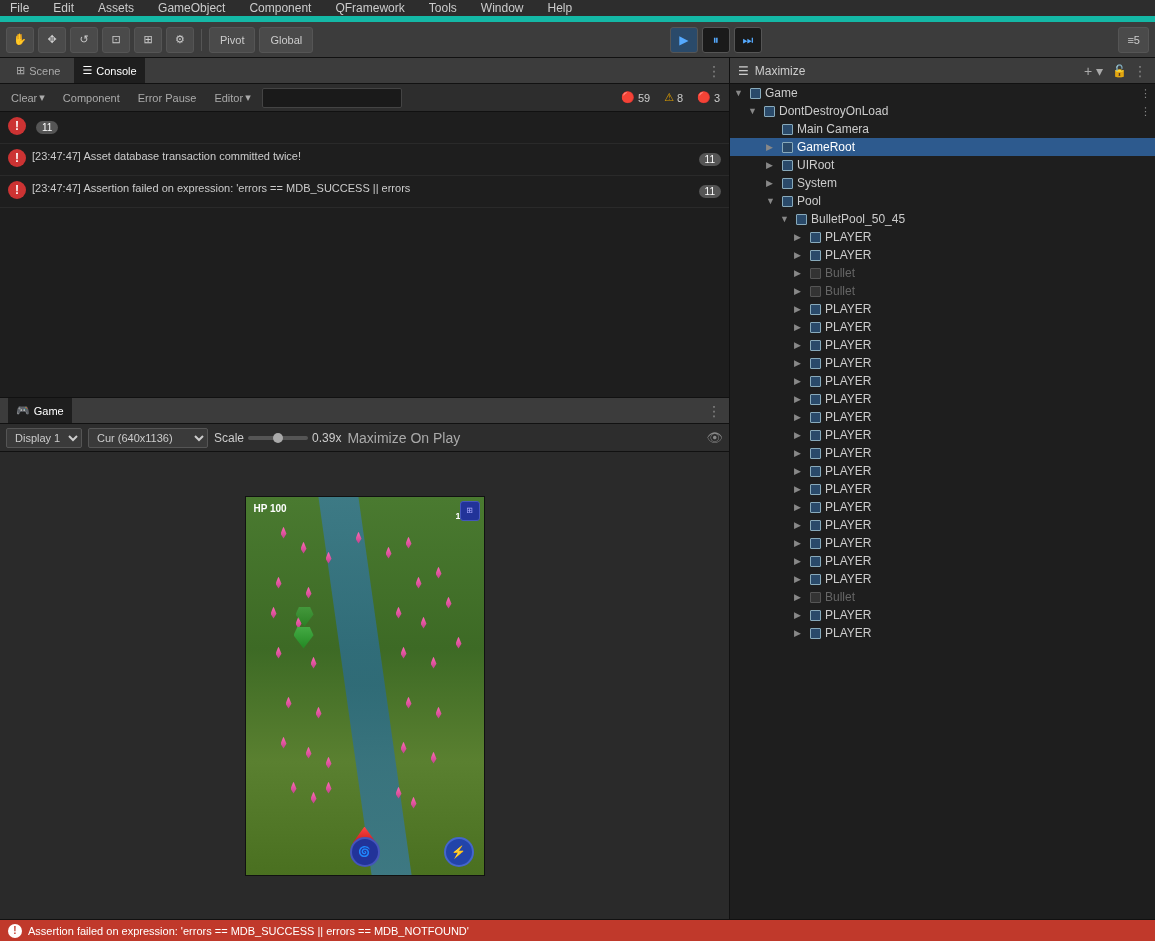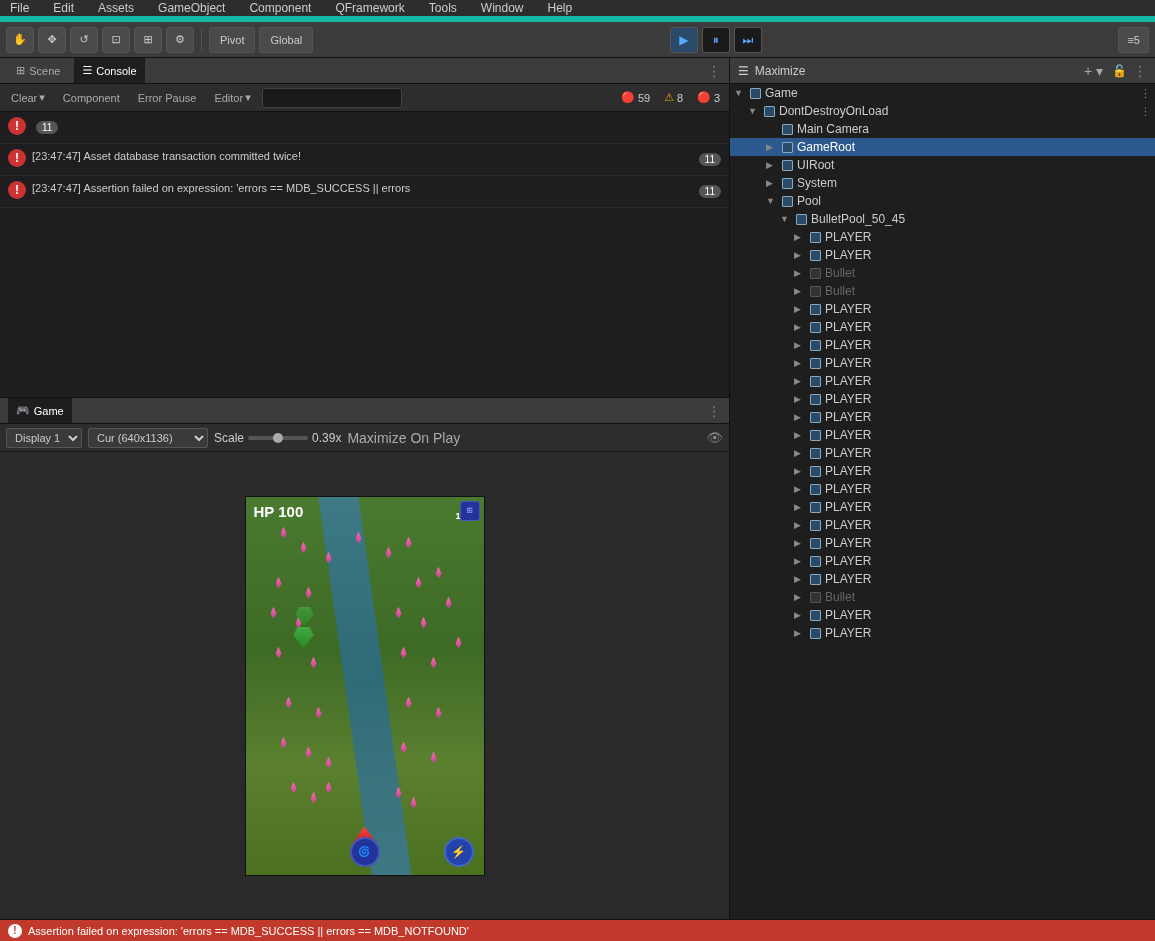--- a/index.html
+++ b/index.html
@@ -309,21 +309,21 @@
       border-radius: 3px 3px 0 0;
       clip-path: polygon(50% 0%, 100% 60%, 50% 100%, 0% 60%);
     }
 
     
     .game-hud-hp {
       position: absolute;
       top: 6px;
       left: 8px;
       color: #fff;
-      font-size: 15px;
+      font-size: 10px;
       font-weight: bold;
     }
     .game-hud-score {
       position: absolute;
       top: 14px;
       right: 8px;
       color: #fff;
       font-size: 9px;
       font-weight: bold;
     }

